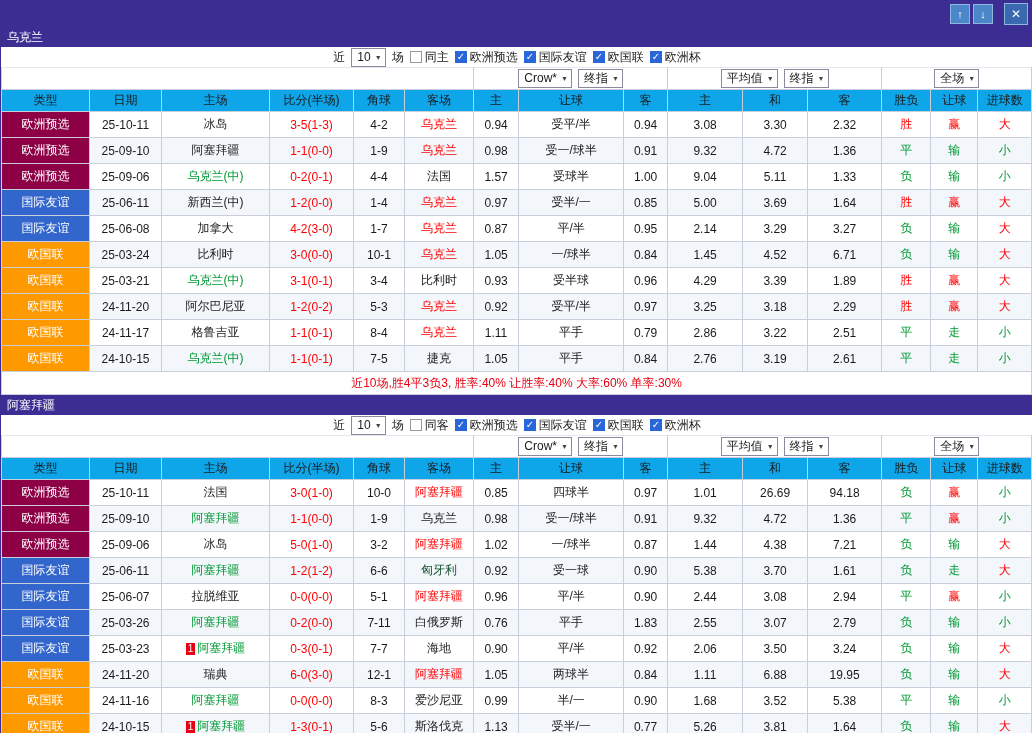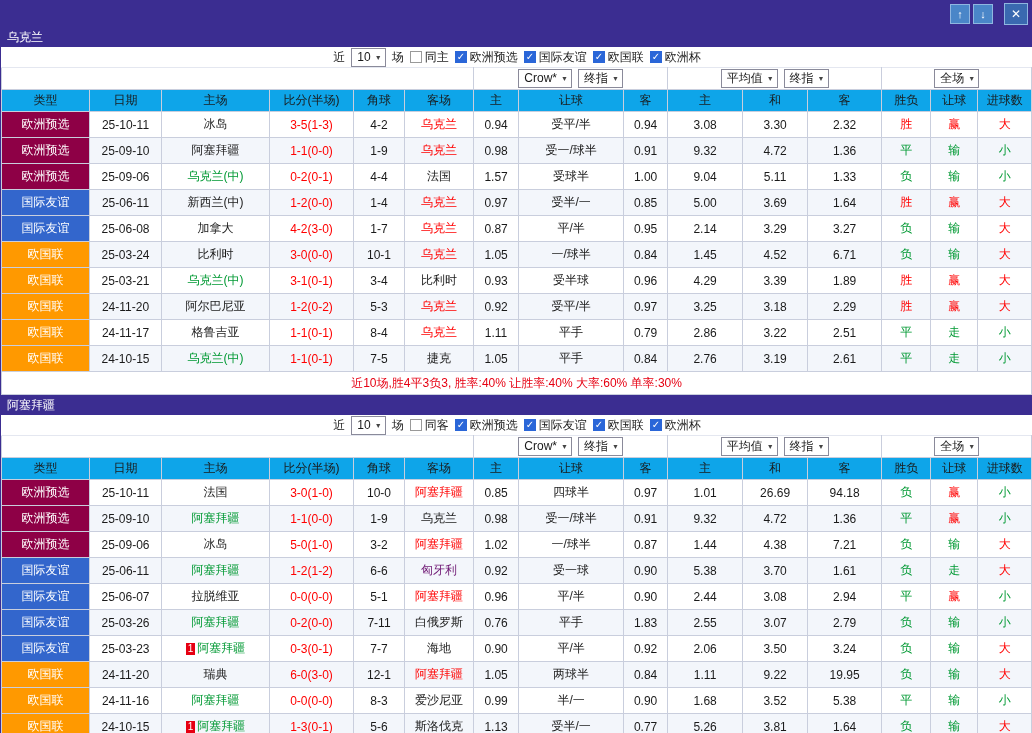--- a/index.html
+++ b/index.html
@@ -460,21 +460,21 @@
               <td style="color: rgb(0, 153, 51);">负</td>
               <td style="color: rgb(0, 153, 51);">输</td>
               <td style="color: rgb(255, 0, 0);">大</td>
             </tr>
             <tr>
               <td class="type-cell" style="background: rgb(51, 102, 204);">国际友谊</td>
               <td>25-06-11</td>
               <td><span style="color: rgb(0, 153, 51);">阿塞拜疆</span></td>
               <td class="score-cell">1-2(1-2)</td>
               <td>6-6</td>
-              <td style="color: #701a75;">匈牙利</td>
+              <td style="color: #14532d;">匈牙利</td>
               <td>0.92</td>
               <td>受一球</td>
               <td>0.90</td>
               <td>5.38</td>
               <td>3.70</td>
               <td>1.61</td>
               <td style="color: rgb(0, 153, 51);">负</td>
               <td style="color: rgb(0, 153, 51);">走</td>
               <td style="color: rgb(255, 0, 0);">大</td>
             </tr>
@@ -533,21 +533,21 @@
               <td class="type-cell" style="background: rgb(255, 153, 0);">欧国联</td>
               <td>24-11-20</td>
               <td><span style="color: rgb(26, 26, 26);">瑞典</span></td>
               <td class="score-cell">6-0(3-0)</td>
               <td>12-1</td>
               <td style="color: rgb(255, 0, 0);">阿塞拜疆</td>
               <td>1.05</td>
               <td>两球半</td>
               <td>0.84</td>
               <td>1.11</td>
-              <td>9.22</td>
+              <td>6.88</td>
               <td>19.95</td>
               <td style="color: rgb(0, 153, 51);">负</td>
               <td style="color: rgb(0, 153, 51);">输</td>
               <td style="color: rgb(255, 0, 0);">大</td>
             </tr>
             <tr>
               <td class="type-cell" style="background: rgb(255, 153, 0);">欧国联</td>
               <td>24-11-16</td>
               <td><span style="color: rgb(0, 153, 51);">阿塞拜疆</span></td>
               <td class="score-cell">0-0(0-0)</td>

